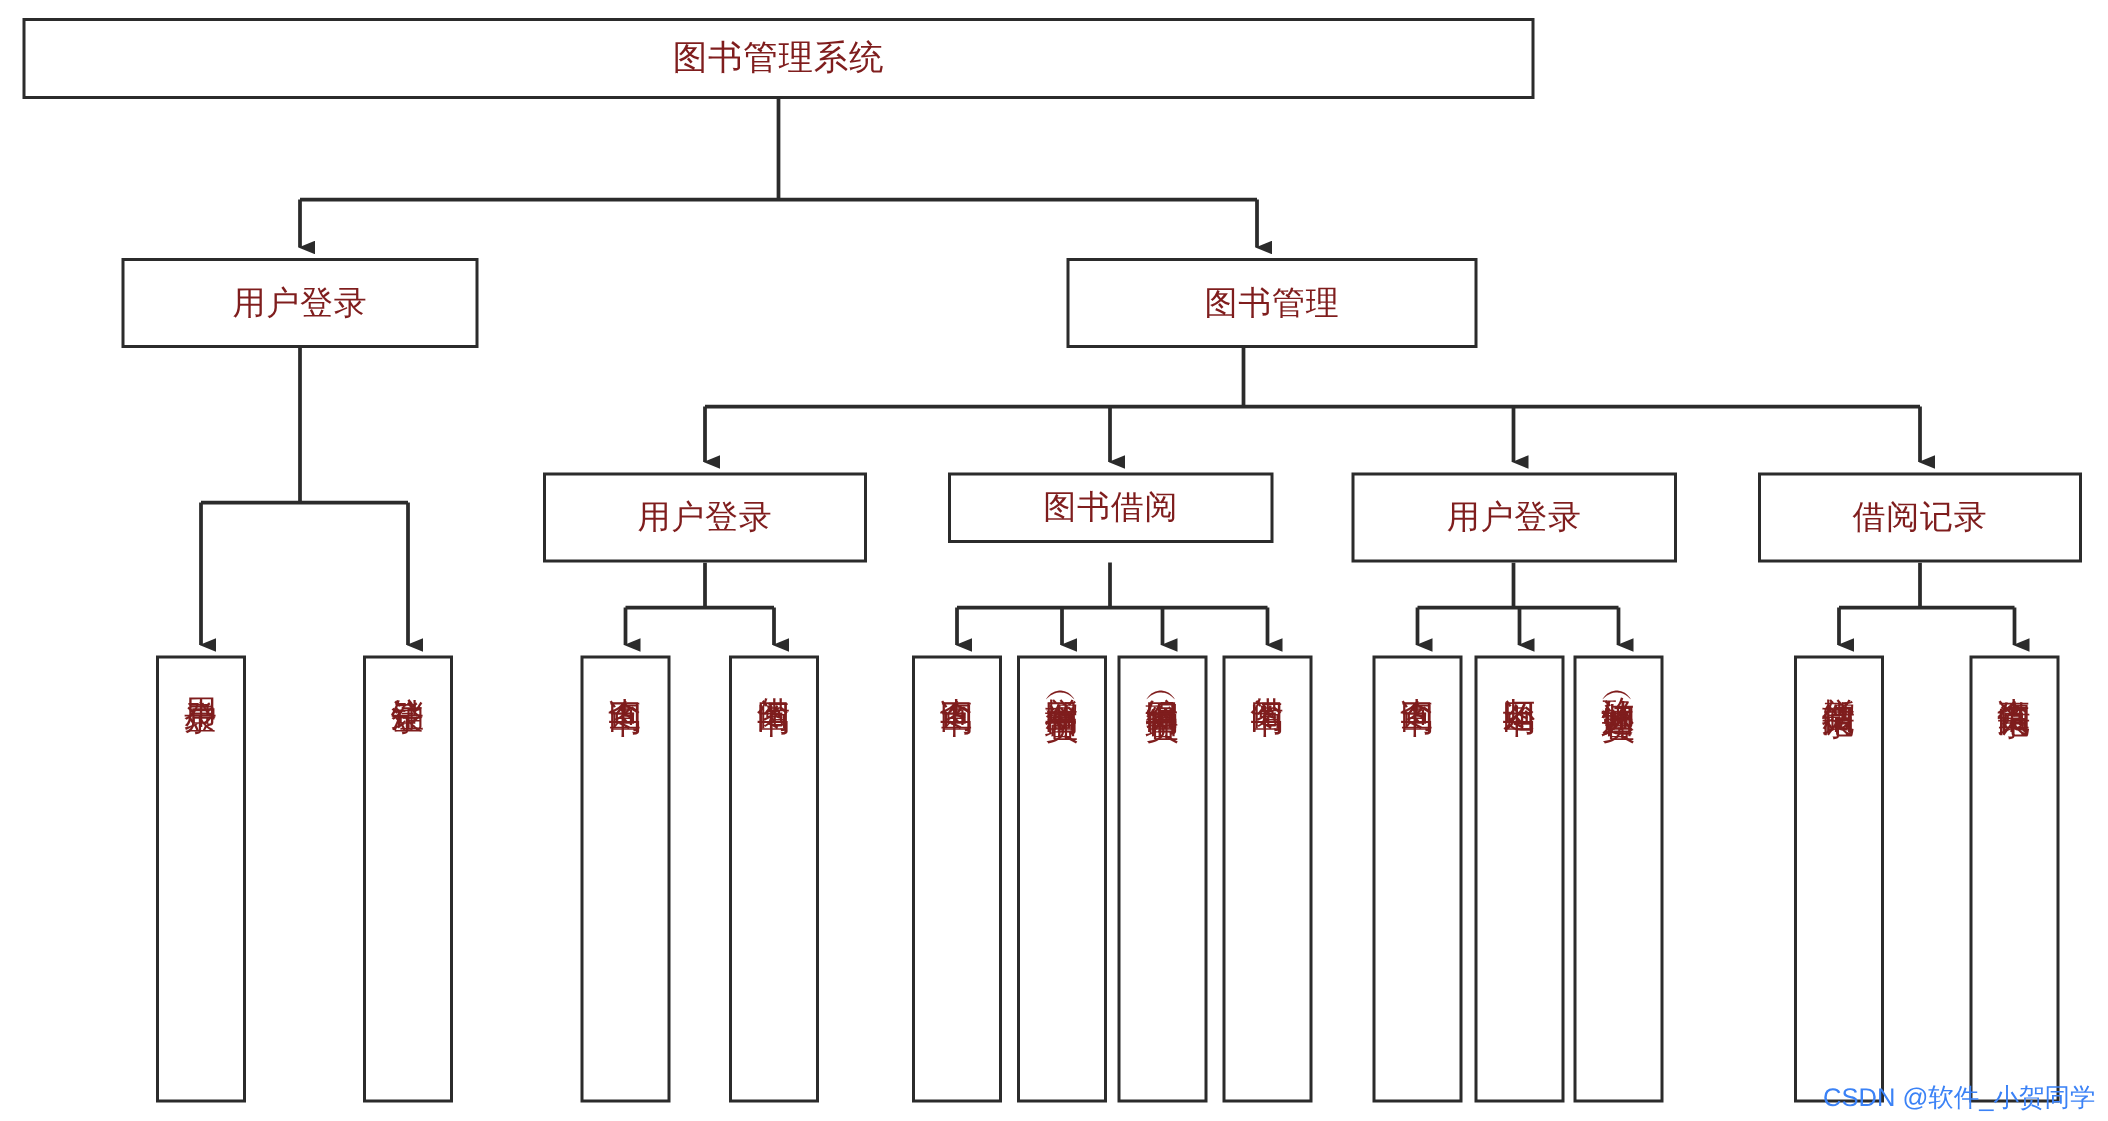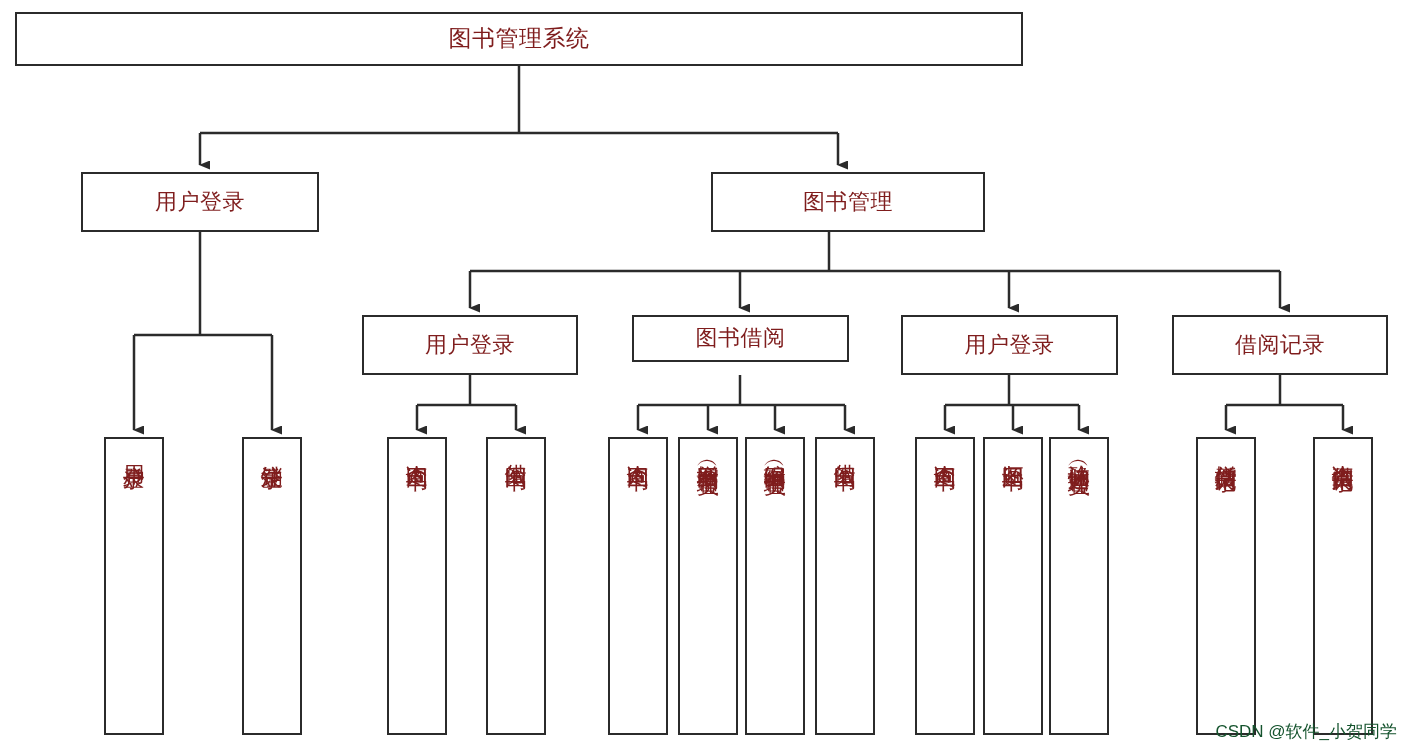--- a/index.html
+++ b/index.html
@@ -61,21 +61,21 @@
     font-size: 22px;
     line-height: 1.06;
     letter-spacing: 1.5px;
     white-space: nowrap;
   }
   #watermark {
     position: absolute;
     right: 8px;
     bottom: 4px;
     font-size: 17px;
-    color: #14532d;
+    color: #3b82f6;
     z-index: 5;
     white-space: nowrap;
     font-family: "Liberation Sans", "DejaVu Sans", sans-serif;
   }
 </style>
 </head>
 <body>
 
 <div id="diagram-root">
 

